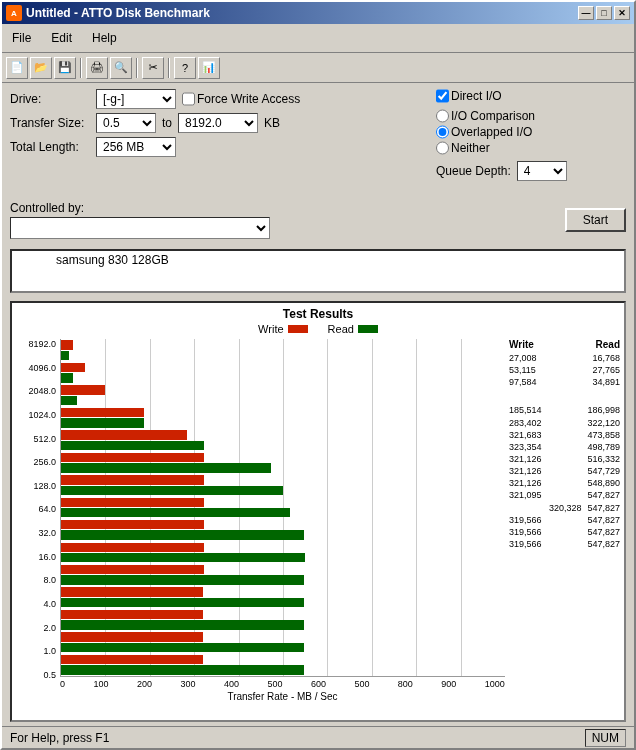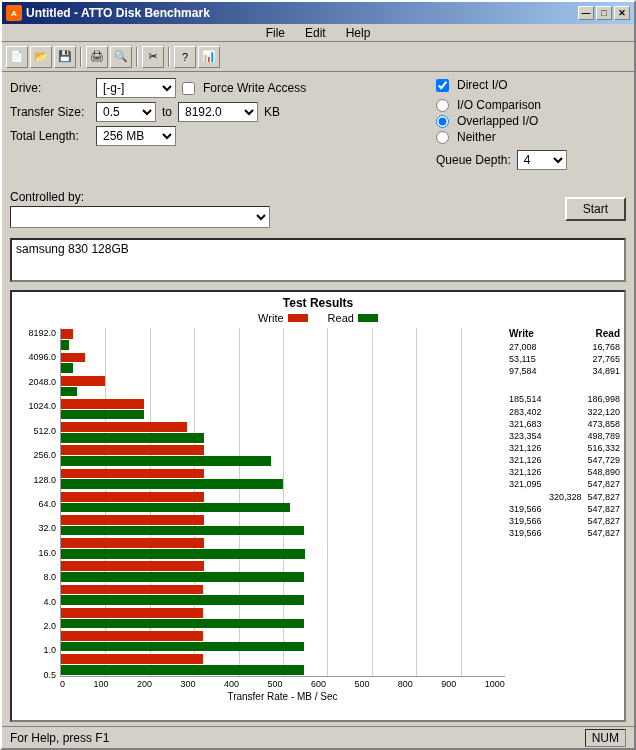--- a/index.html
+++ b/index.html
@@ -63,28 +63,27 @@
       border-left: 1px solid #ffffff;
       font-size: 9px;
       display: flex;
       align-items: center;
       justify-content: center;
       cursor: pointer;
       color: #000;
     }
     .menubar {
       background: #d4d0c8;
-      height: 18px;
+      height: 29px;
       display: flex;
       align-items: center;
       padding: 0 4px;
       gap: 8px;
       flex-shrink: 0;
       border-bottom: 1px solid #808080;
-      justify-content: center;
     }
     .menu-item {
       padding: 2px 6px;
       cursor: pointer;
       font-size: 12px;
     }
     .toolbar {
       background: #d4d0c8;
       height: 30px;
       display: flex;
@@ -138,22 +137,21 @@
       font-size: 12px;
       padding: 0 2px;
       cursor: pointer;
     }
     .drive-select { width: 80px; }
     .size-select { width: 60px; }
     .size-select2 { width: 80px; }
     .total-select { width: 80px; }
     .checkbox-label {
       display: flex;
-      align-items: center;
-      gap: 8px;
+      gap: 2px;
       font-size: 12px;
     }
     input[type="checkbox"] { cursor: pointer; }
     input[type="radio"] { cursor: pointer; }
     .radio-group {
       display: flex;
       flex-direction: column;
       gap: 2px;
       padding: 2px 0;
     }
@@ -175,21 +173,21 @@
     }
     .drive-info {
       margin: 4px 8px;
       background: white;
       border: 2px inset #808080;
       height: 44px;
       overflow-y: scroll;
       font-size: 12px;
       padding: 2px 4px;
     }
-    .drive-info-content { color: #000; }
+    .drive-info-content { color: #000; margin-left: 40px; }
     .chart-area {
       flex: 1;
       background: white;
       margin: 4px 8px;
       border: 2px inset #808080;
       padding: 4px;
       overflow: hidden;
     }
     .chart-title {
       text-align: center;

